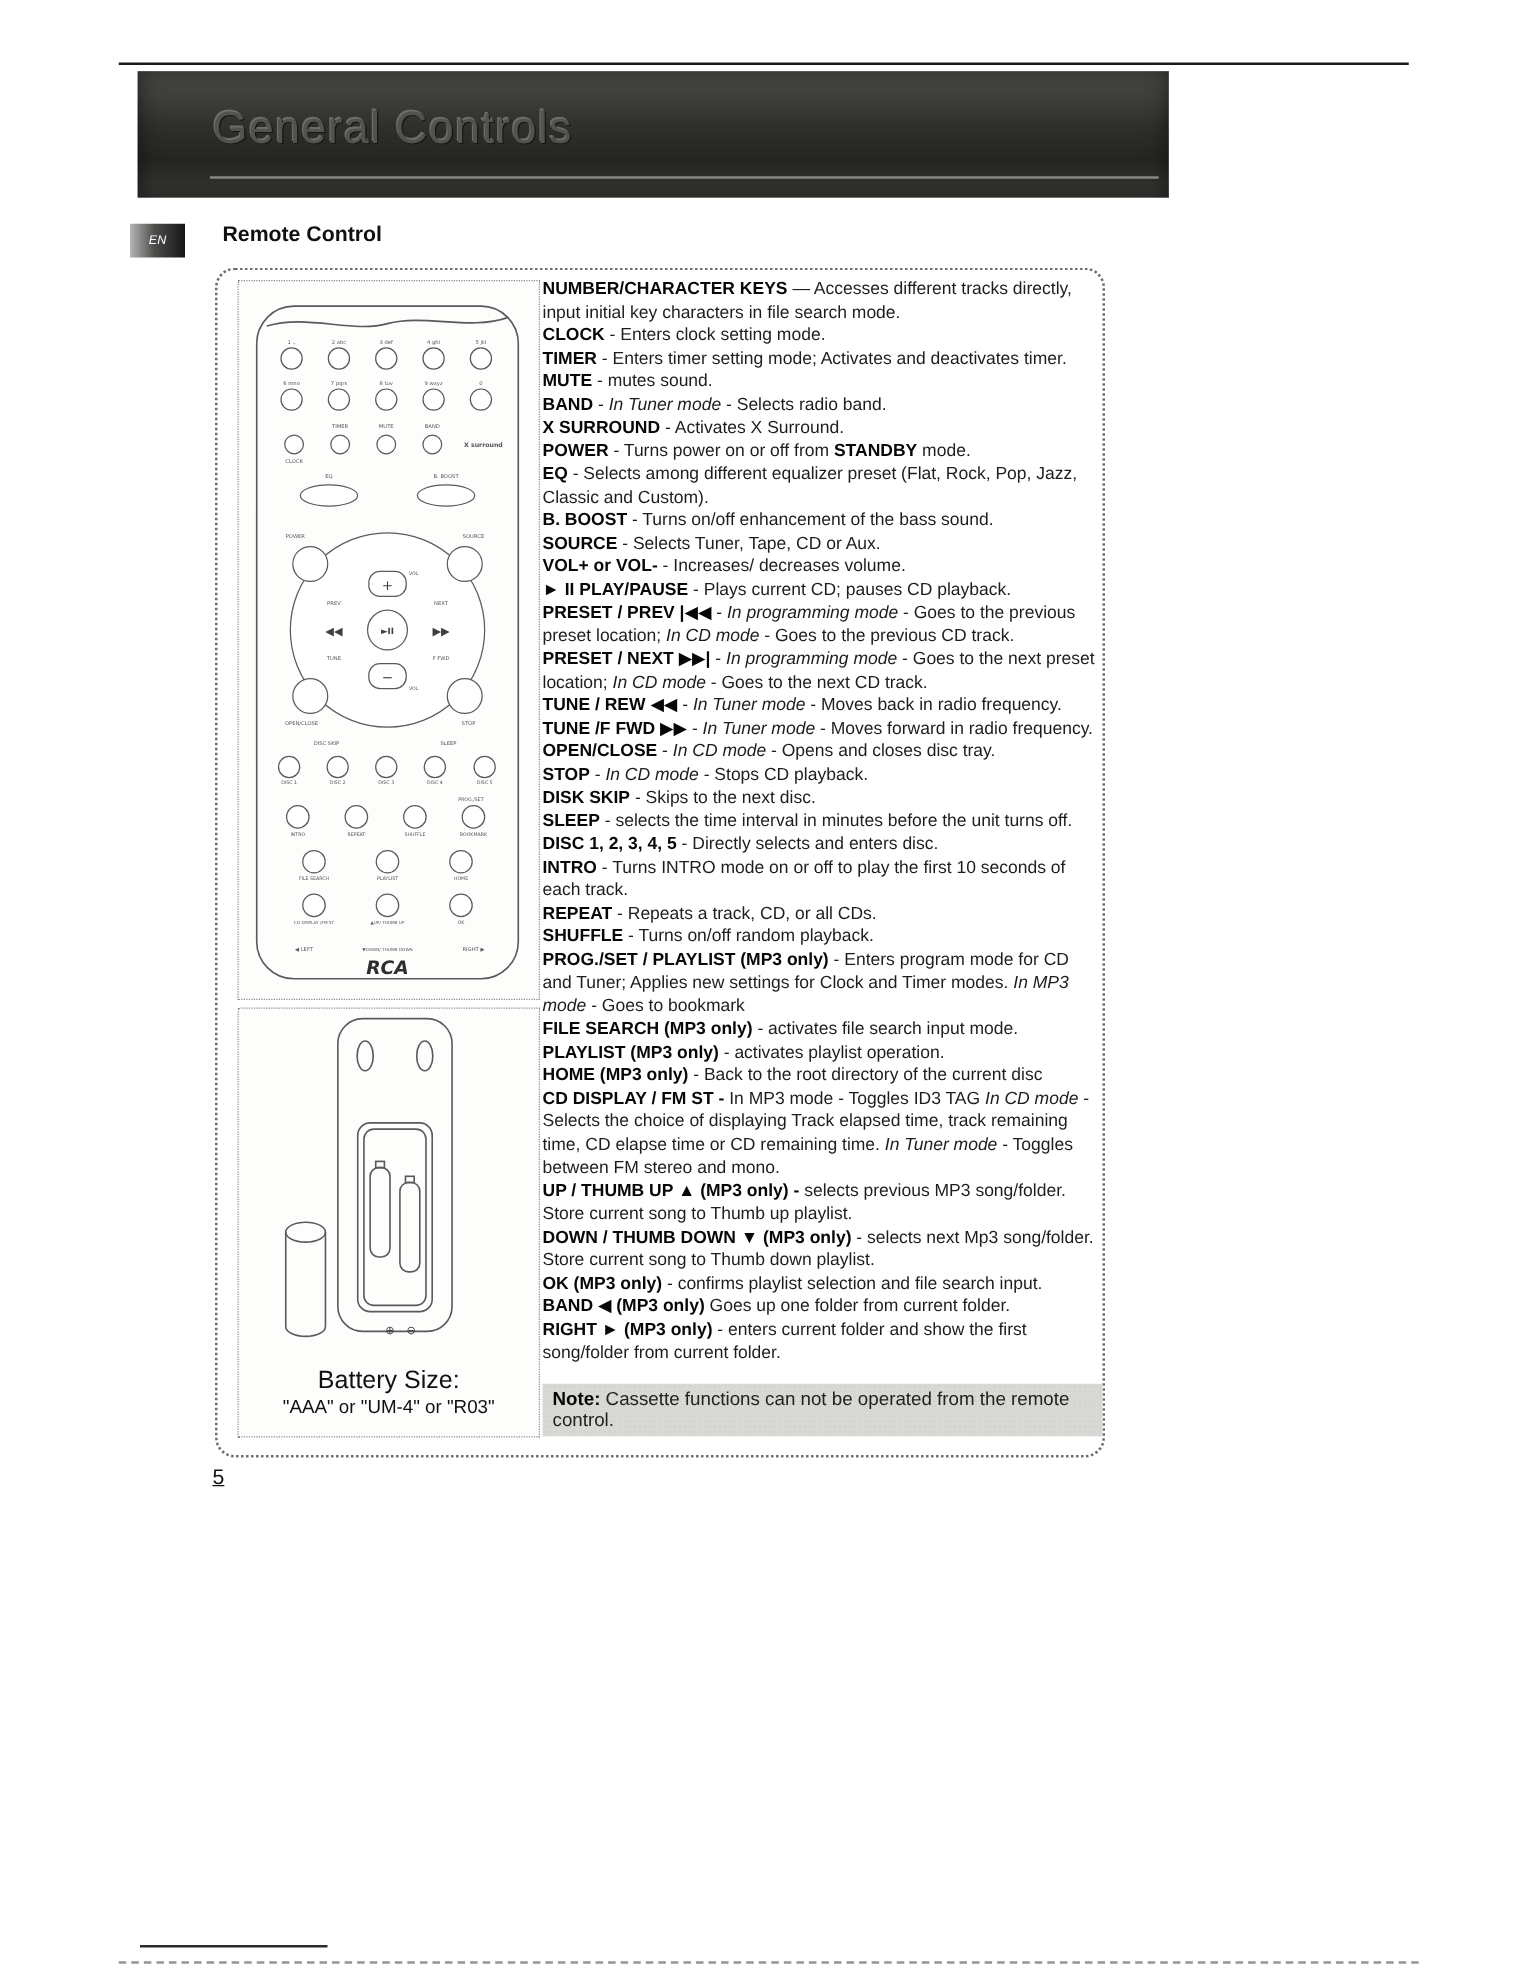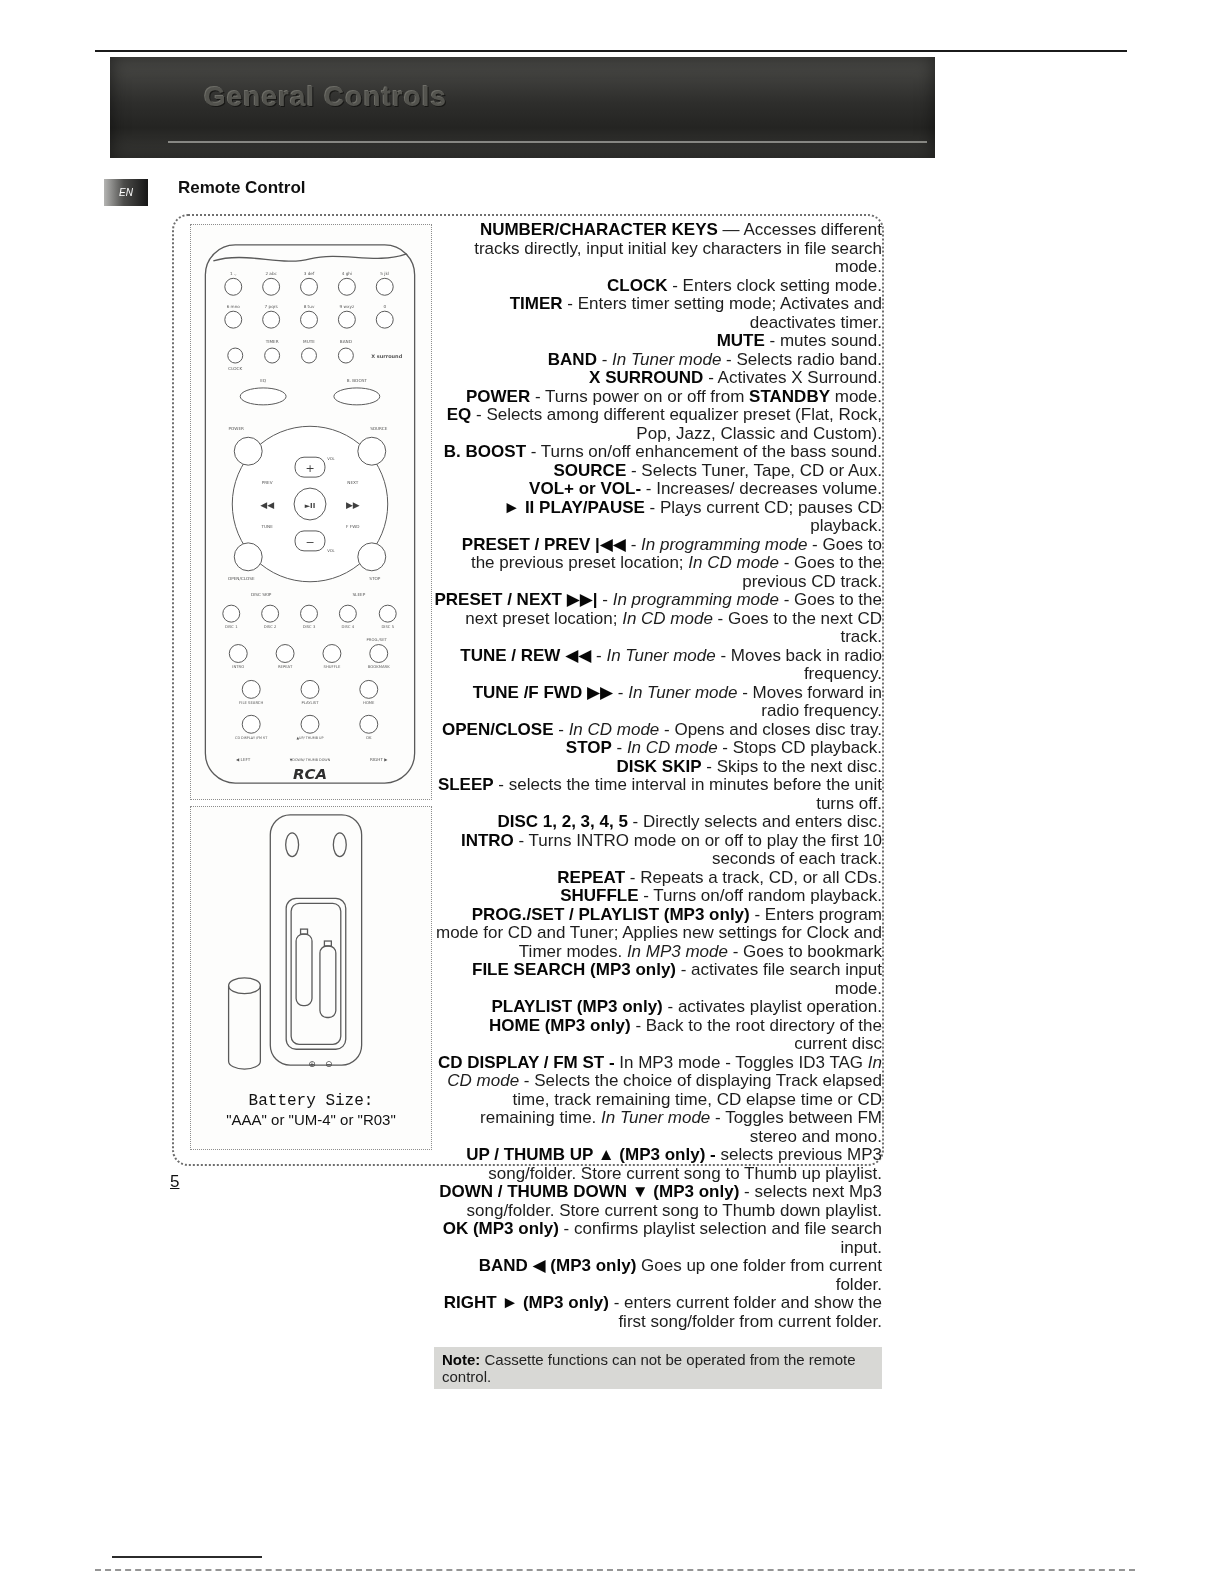--- a/index.html
+++ b/index.html
@@ -2,39 +2,39 @@
 <html><head>
 <meta charset="utf-8">
 <style>
   html,body{margin:0;padding:0;background:#fff;}
   .page{position:relative;width:1225px;height:1585px;background:#fff;overflow:hidden;
         font-family:"Liberation Sans","DejaVu Sans",sans-serif;color:#1c1c1c;}
   .topline{position:absolute;left:95px;top:50px;width:1032px;height:2px;background:#1b1b1b;}
   .banner{position:absolute;left:110px;top:57px;width:825px;height:101px;
           background:linear-gradient(180deg,#4c4c49 0%,#2e2e2c 45%,#242422 70%,#3a3a37 100%);
           box-shadow:inset 0 0 18px rgba(0,0,0,.55);}
-  .banner-title{position:absolute;left:60px;top:24px;font-size:28px;font-weight:bold;letter-spacing:1px;
-          color:#53534e;text-shadow:1px 1px 0 #171715,-1px -1px 0 #6d6d67;margin-left:34px;}
+  .banner-title{position:absolute;left:60px;top:24px;font-size:36px;font-weight:normal;letter-spacing:1px;
+          color:#53534e;text-shadow:1px 1px 0 #171715,-1px -1px 0 #6d6d67;}
   .banner-underline{position:absolute;left:58px;right:8px;bottom:15px;height:2px;background:#b9b9b2;opacity:.65;}
   .en-badge{position:absolute;left:104px;top:179px;width:44px;height:27px;
           background:linear-gradient(90deg,#b5b5b3,#4c4c4a 45%,#161616);
           color:#fff;font-weight:normal;font-style:italic;font-size:10px;
           display:flex;align-items:center;justify-content:center;}
   .section-title{position:absolute;left:178px;top:178px;margin:0;font-size:17px;font-weight:bold;color:#101010;}
   .main-box{position:absolute;left:172px;top:214px;width:708px;height:948px;
           border:2px dotted #6e6e6e;border-radius:16px;background:#fff;}
   .remote-fig{position:absolute;left:16px;top:8px;width:240px;height:574px;
           border:1.5px dotted #8d8d8d;background:#fdfdfc;}
   .battery-fig{position:absolute;left:16px;top:590px;width:240px;height:342px;
           border:1.5px dotted #8d8d8d;background:#fdfdfc;text-align:center;}
   .battery-caption{margin-top:2px;line-height:1.25;color:#111;}
-  .battery-caption .l1{font-size:16px;font-family:Liberation Mono, monospace;}
+  .battery-caption .l1{font-size:20px;}
   .battery-caption .l2{font-size:15px;}
   .desc-col{position:absolute;left:260px;top:5px;width:448px;}
-  .desc-line{margin:0;padding:0;font-size:17px;line-height:18.5px;color:#1d1d1d;text-align:right;}
+  .desc-line{margin:0;padding:0;font-size:14px;line-height:18.5px;color:#1d1d1d;}
   .sb{font-weight:bold;color:#070707;}
   .si{font-style:italic;}
   .note-box{margin-top:16px;background:#d8d8d5;
           background-image:radial-gradient(#c6c6c2 14%,transparent 15%);background-size:4px 4px;
           padding:4px 8px;font-size:15px;color:#222;}
   .note-box .sb{font-weight:bold;}
   .page-number{position:absolute;left:170px;top:1172px;font-size:17px;color:#111;text-decoration:underline;}
   .bottom-line{position:absolute;left:112px;top:1556px;width:150px;height:2px;background:#2b2b2b;}
   .bottom-dashed{position:absolute;left:95px;top:1569px;width:1040px;border-top:2px dashed #4f4f4f;opacity:.6;}
   svg text{font-family:"DejaVu Sans",sans-serif;}

